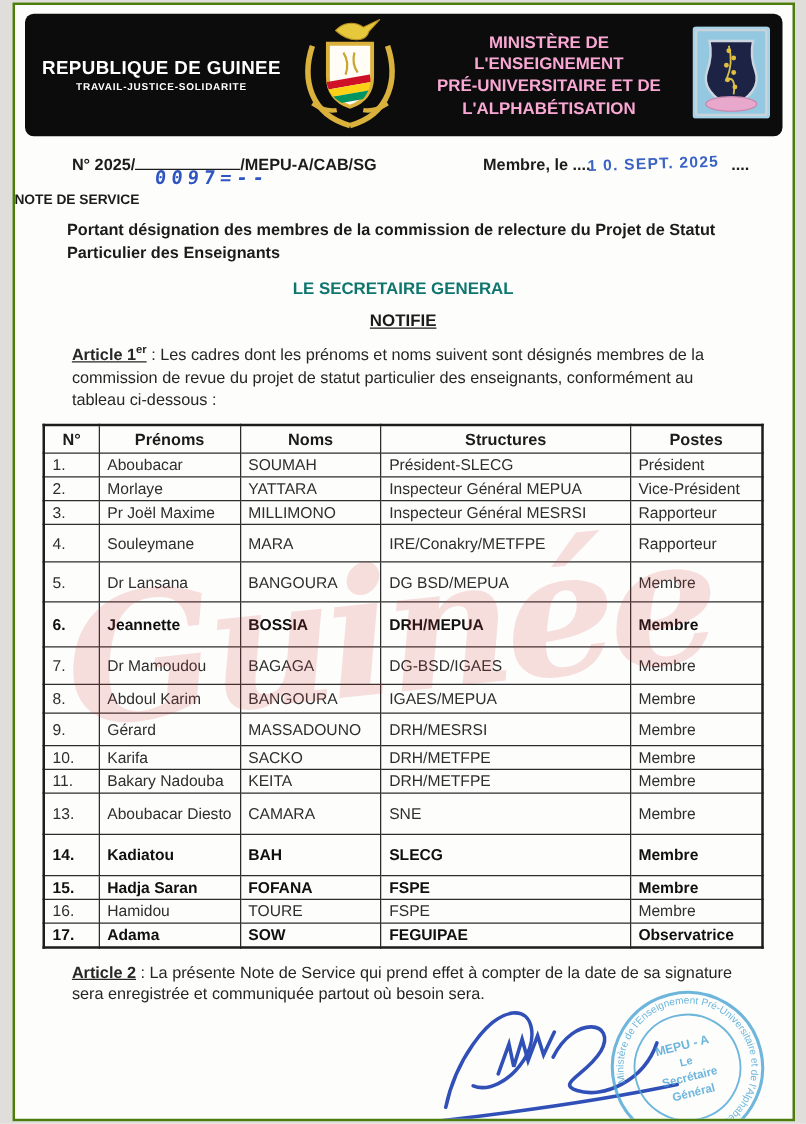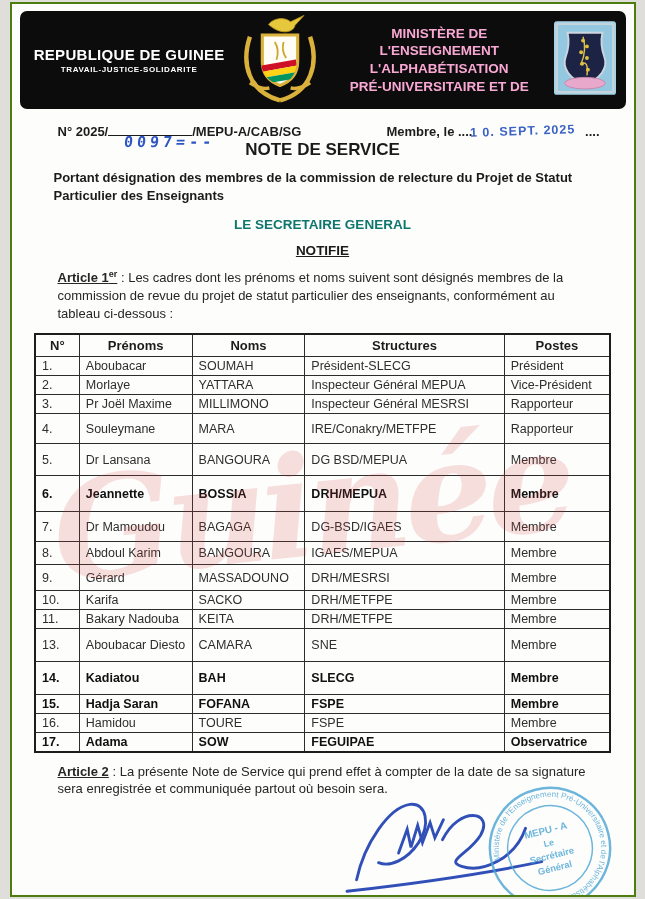--- a/index.html
+++ b/index.html
@@ -30,21 +30,21 @@
   .blank-line{display:inline-block;width:84px;height:11px;border-bottom:1.5px solid #1c1c1c;}
   .handwritten-number{
     position:absolute;left:66px;top:9px;color:#2e55c1;font-family:"DejaVu Sans Mono",monospace;
     font-size:15px;letter-spacing:4px;transform:skewX(-6deg);font-weight:bold;
   }
   .date-stamp{
     display:inline-block;color:#3b63c4;font-weight:bold;font-size:12.5px;letter-spacing:1px;
     transform:translate(-6px,-1px) rotate(-2deg);
   }
   
-  .doc-title{text-align:center;font-size:17px;font-weight:bold;margin-top:1px;color:#1b1b1b;}
+  .doc-title{font-size:11px;font-weight:bold;margin-top:15px;color:#1b1b1b;}
   .doc-subject{font-size:13px;font-weight:bold;margin:9px 42px 0;line-height:1.35;color:#1b1b1b;}
   .authority{text-align:center;font-size:13.5px;font-weight:bold;margin-top:13px;color:#0f766e;}
   .notifie{text-align:center;font-size:13.5px;font-weight:bold;text-decoration:underline;margin-top:11px;color:#1b1b1b;}
   
   .article{margin:10px 34px 0 46px;font-size:13px;line-height:1.35;color:#262626;}
   .article .lbl{font-weight:bold;text-decoration:underline;}
   .article sup{font-size:9px;}
   
   table.members{
     margin:11px auto 0;border-collapse:collapse;width:577px;
@@ -100,22 +100,22 @@
           <rect x="24" y="57" width="52" height="7" fill="#ce1126"></rect>
           <rect x="24" y="64" width="52" height="7" fill="#fcd116"></rect>
           <rect x="24" y="71" width="52" height="7" fill="#009460"></rect>
         </g>
         <path d="M44,34 c4,6 4,14 2,20 m8,-20 c-2,8 0,14 3,18" fill="none" stroke="#c9a42e" stroke-width="2"></path>
         <path d="M16,80 q12,8 22,6 M84,80 q-12,8 -22,6" fill="none" stroke="#d9b13b" stroke-width="4"></path>
       </svg>
     </div>
     <div class="ministry-block">
       <div>MINISTÈRE DE L'ENSEIGNEMENT</div>
+      <div>PRÉ-UNIVERSITAIRE ET DE</div>
       <div>L'ALPHABÉTISATION</div>
-      <div>PRÉ-UNIVERSITAIRE ET DE</div>
     </div>
     <div class="emblem">
       <svg width="62" height="74" viewBox="0 0 64 76">
         <rect x="0" y="0" width="64" height="76" rx="3" fill="#a6d3e8"></rect>
         <rect x="3" y="3" width="58" height="70" rx="2" fill="#93c8e0" stroke="#c9d4da" stroke-width="2"></rect>
         <path d="M14,12 h36 c-2,9 -1,17 2,25 c4,11 -4,23 -20,28 c-16,-5 -24,-17 -20,-28 c3,-8 4,-16 2,-25z" fill="#1c2344" stroke="#cdd6e0" stroke-width="2"></path>
         <path d="M30,16 q4,14 -2,28 q8,-4 6,12" fill="none" stroke="#d8c050" stroke-width="1.5"></path>
         <g fill="#e0c040">
           <circle cx="30" cy="20" r="2"></circle>
             <circle cx="34" cy="26" r="2"></circle>

